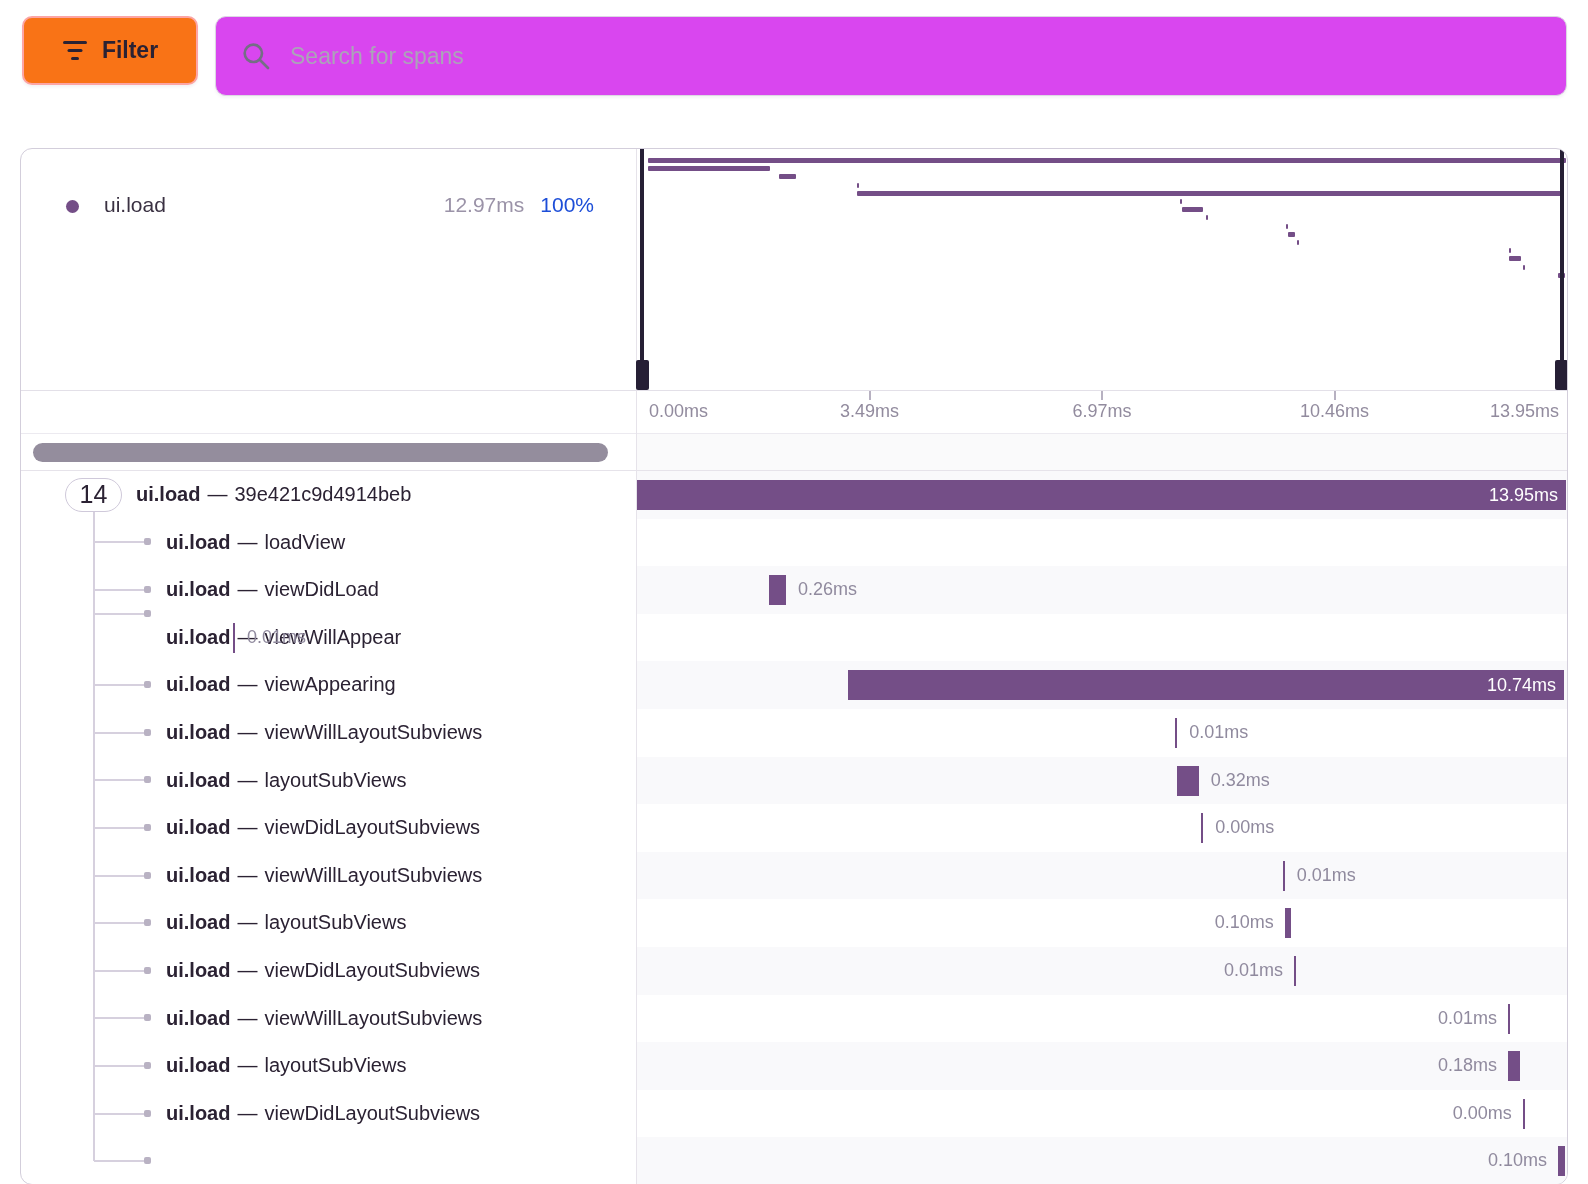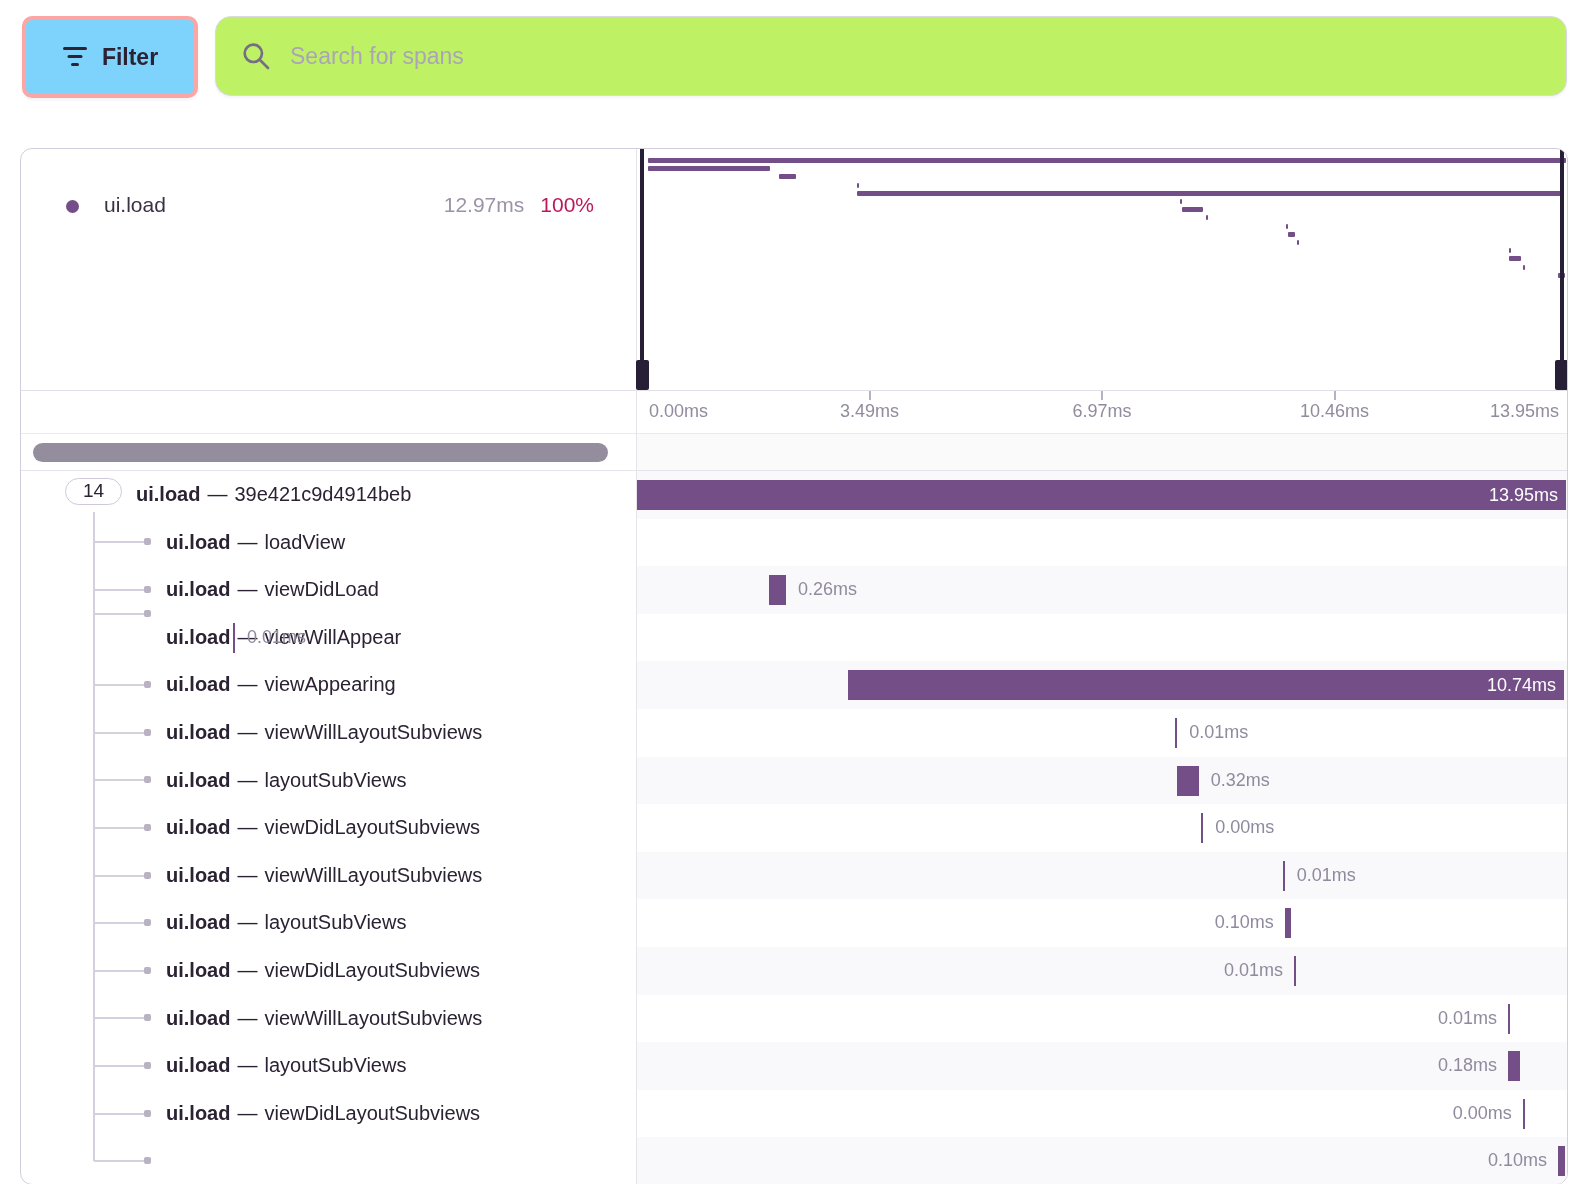--- a/index.html
+++ b/index.html
@@ -1,53 +1,53 @@
 <!DOCTYPE html>
 <html><head>
 <meta charset="utf-8">
 <style>
   * { margin:0; padding:0; box-sizing:border-box; }
   html,body { width:1588px; height:1184px; background:#ffffff;
               font-family:"Liberation Sans", sans-serif; color:#2b2233; }
   .abs { position:absolute; }
 
   
-  .filter-btn { left:22px; top:16px; width:176px; height:82px;
-    border:4px solid #fca5a5; border-radius:10px; background:#7dd3fc;
+  .filter-btn { left:22px; top:16px; width:176px; height:69px;
+    border:2px solid #fca5a5; border-radius:10px; background:#f97316;
     box-shadow:0 2px 3px rgba(43,34,51,.06);
     display:flex; align-items:center; justify-content:center; gap:14px; cursor:pointer; }
   .filter-icon { width:26px; height:26px; position:relative; }
   .filter-icon i { position:absolute; left:50%; transform:translateX(-50%);
     height:3px; background:#2b2233; border-radius:2px; display:block; }
   .filter-icon i:nth-child(1){ top:3px; width:24px; }
   .filter-icon i:nth-child(2){ top:11px; width:15px; }
   .filter-icon i:nth-child(3){ top:19px; width:8px; }
   .filter-label { font-size:23px; font-weight:bold; color:#2b2233; }
 
   .search-box { left:215px; top:16px; width:1352px; height:80px;
-    border:1px solid #dcd8e3; border-radius:16px; background:#bef264;
+    border:1px solid #dcd8e3; border-radius:11px; background:#d946ef;
     box-shadow:0 2px 3px rgba(43,34,51,.05);
     display:flex; align-items:center; padding:0 24px; gap:18px; }
   .search-input { border:none; outline:none; flex:1; font-size:23px;
     font-family:"Liberation Sans", sans-serif; color:#2b2233; background:transparent; }
   .search-input::placeholder { color:#aba4b8; }
 
   
   .panel { left:20px; top:110px; width:1548px; height:1037px;
     border:1px solid #d3cedb; border-radius:12px; background:#fff; overflow:hidden;margin-top:38px; }
   .vdivider { left:615px; top:0; bottom:0; width:1px; background:#e6e3ea; z-index:5; }
 
   
   .top-section { left:0; top:0; width:100%; height:241px; }
   .summary-cell { left:0; top:0; width:615px; height:241px; }
   .summary-dot { left:45px; top:51px; width:13px; height:13px; border-radius:50%; background:#744e87; }
   .summary-op { left:83px; top:44px; font-size:21px; color:#3a3142; }
   .summary-right { right:42px; top:44px; display:flex; gap:16px; font-size:21px; }
   .summary-duration { color:#9b93a8; }
-  .summary-percent { color:#be185d; }
+  .summary-percent { color:#1d4ed8; }
 
   .minimap { left:616px; top:0; width:930px; height:241px; }
   .mini-bar { position:absolute; background:#744e87; height:5px; border-radius:1px; }
   .handle-line { top:0; height:241px; width:4px; background:#261f35; z-index:6; }
   .handle-grip { top:211px; height:30px; width:13px; background:#261f35; border-radius:2px; z-index:6; }
 
   
   .axis-row { left:0; top:241px; width:100%; height:43px; border-top:1px solid #e3e0e8; }
   .axis-cell { left:616px; top:0; width:930px; height:42px; }
   .axis-tick { top:0; width:2px; height:9px; background:#b7b1c1; }
@@ -62,23 +62,23 @@
   
   .rows { left:0; top:322px; width:100%; height:715px; }
   .tree-vline { left:72px; width:2px; background:#d6d0de; z-index:1; }
   .row { position:absolute; left:0; width:100%; height:47.6px; display:flex; }
   .cell-l { width:615px; position:relative; flex:none; }
   .cell-r { position:relative; flex:1; }
   .row.stripe .cell-r { background:#f9f9fb; }
 
   .conn { position:absolute; left:73px; top:50%; margin-top:-1px; height:2px; width:50px; background:#d6d0de; }
   .conn-dot { position:absolute; left:123px; top:50%; margin-top:-4px; width:7px; height:7px; border-radius:2px; background:#b9b2c3; }
-  .badge { position:absolute; left:44px; top:50%; margin-top:-17px; width:57px; height:27px;
+  .badge { position:absolute; left:44px; top:50%; margin-top:-17px; width:57px; height:34px;
     border:1.5px solid #cfc9da; border-radius:17px; background:#fff;
-    display:flex; align-items:center; justify-content:center; font-size:19px; color:#2b2233; cursor:pointer; }
+    display:flex; align-items:center; justify-content:center; font-size:25px; color:#2b2233; cursor:pointer; }
   .row-label { position:absolute; top:0; line-height:47.6px; font-size:20px; white-space:nowrap; color:#2b2233; cursor:default; }
   .row-label b { font-weight:bold; }
   .row-label .sep { margin:0 7px; }
   .root-label { left:115px; }
   .child-label { left:145px; }
 
   .bar { position:absolute; top:9px; height:30px; background:#744e87; cursor:pointer; }
   .bar-inner-label { display:block; width:100%; text-align:right; padding-right:8px;
     color:#fff; font-size:18px; line-height:30px; }
   .dur { position:absolute; top:0; line-height:47.6px; font-size:18px; color:#908a9e; white-space:nowrap; }

